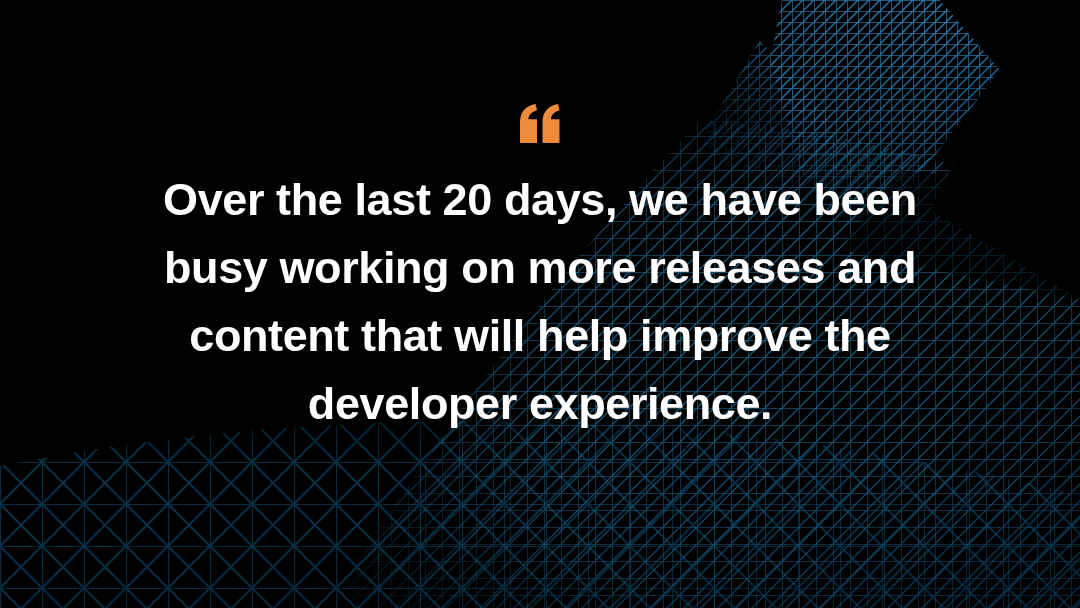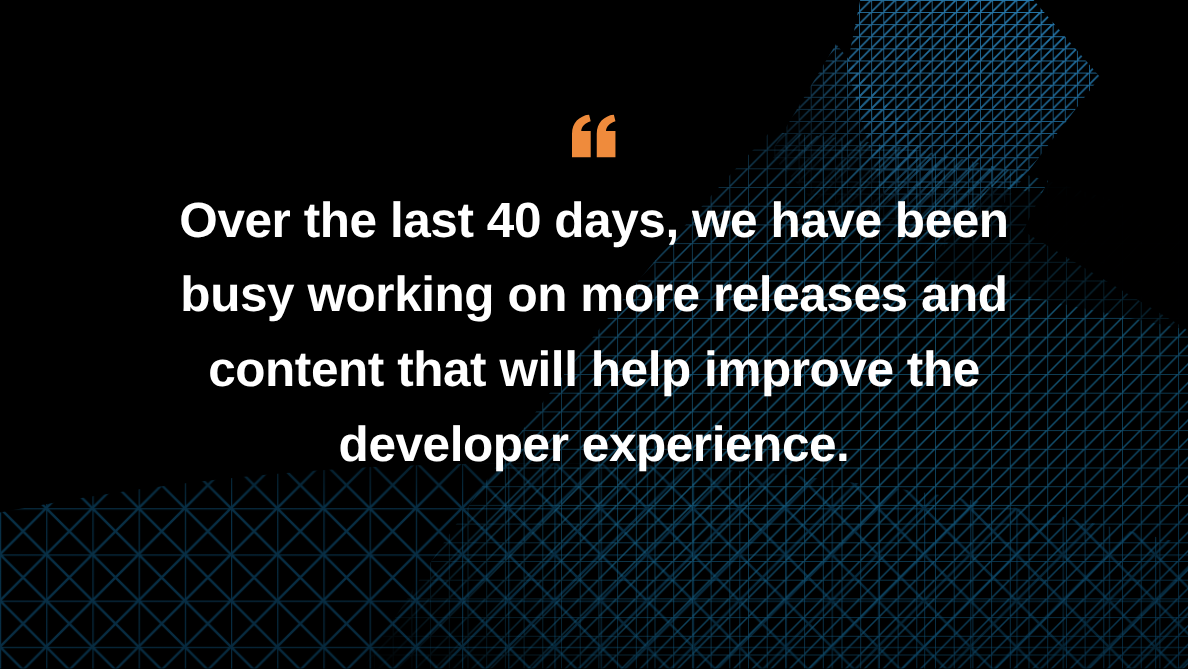--- a/index.html
+++ b/index.html
@@ -167,16 +167,16 @@
     <path d="M840 250 L1080 300 L1080 190 L900 170 Z" fill="#000000" opacity="0.55"></path>
   </svg>
 
   <div id="quote-content">
 
     <svg id="quote-mark" viewBox="0 0 46 40" aria-hidden="true">
       <path d="M3 17.5 C3 7.5 9.5 1.5 18.5 0 L20 6.2 C14.6 7.8 11.6 11.1 11.4 15.2 L20 15.2 L20 39 L3 39 Z" fill="#ef8b3c"></path>
       <path d="M25.5 17.5 C25.5 7.5 32 1.5 41 0 L42.5 6.2 C37.1 7.8 34.1 11.1 33.9 15.2 L42.5 15.2 L42.5 39 L25.5 39 Z" fill="#ef8b3c"></path>
     </svg>
 
-    <blockquote id="quote-text">Over the last 40 days, we have been busy working on more releases and content that will help improve the developer experience.</blockquote>
+    <blockquote id="quote-text">Over the last 20 days, we have been busy working on more releases and content that will help improve the developer experience.</blockquote>
 
   </div>
 </div>
 
 </body></html>

